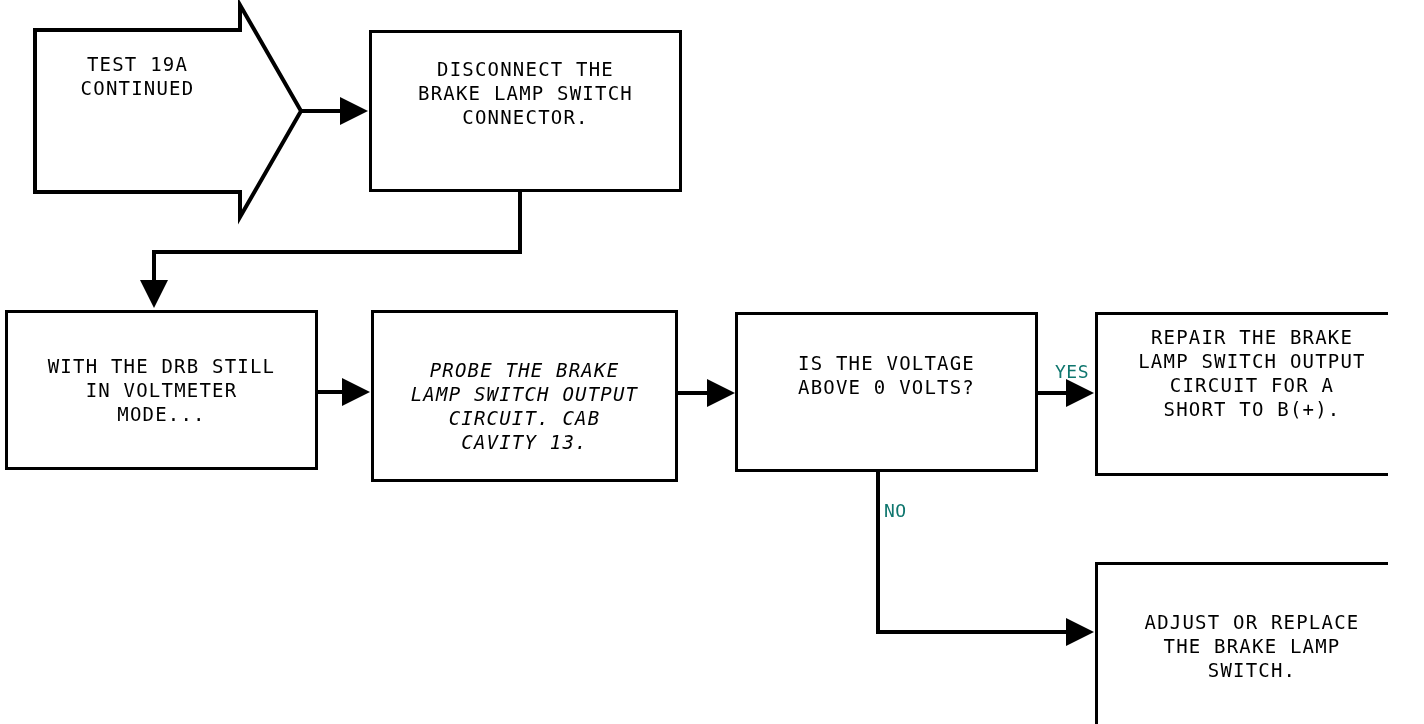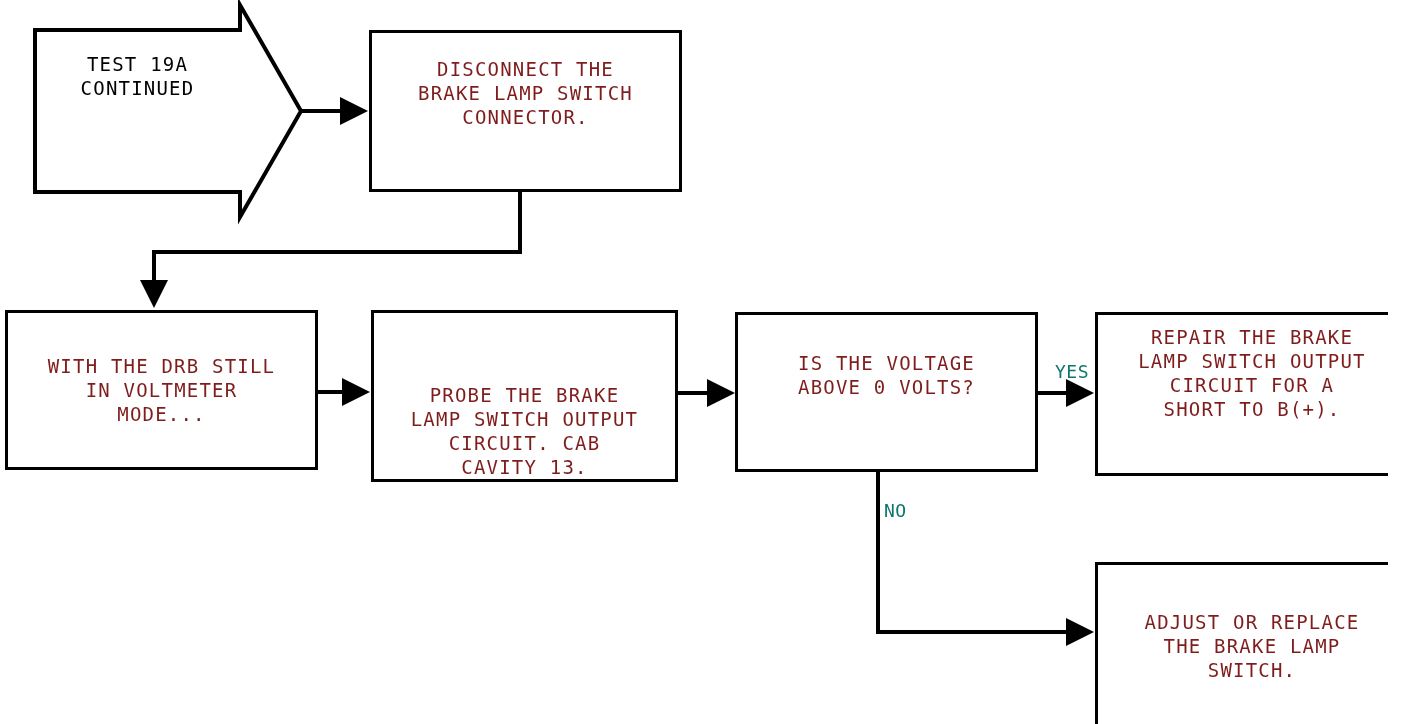--- a/index.html
+++ b/index.html
@@ -21,21 +21,21 @@
     border: 3px solid #000000;
     background: #ffffff;
     display: flex;
     justify-content: center;
   }
   .node .txt {
     font-family: "DejaVu Sans Mono", "Liberation Mono", monospace;
     font-size: 19px;
     line-height: 24px;
     letter-spacing: 1.2px;
-    color: #7f1d1d;
+    color: #000000;
     text-align: center;
     white-space: pre;
     font-weight: 500;
   }
   .pentagon {
     position: absolute;
     left: 0;
     top: 0;
   }
   .pent-label {
@@ -106,21 +106,21 @@
 BRAKE LAMP SWITCH
 CONNECTOR.</span>
   </div>
 
   <div class="node" style="left:5px; top:310px; width:313px; height:160px; align-items:center;">
     <span class="txt">WITH THE DRB STILL
 IN VOLTMETER
 MODE...</span>
   </div>
 
-  <div class="node" style="left:371px; top:310px; width:307px; height:172px; align-items:flex-end; padding-top:20px;">
+  <div class="node" style="left:371px; top:310px; width:307px; height:172px; align-items:center; padding-top:20px;font-style:italic;">
     <span class="txt">PROBE THE BRAKE
 LAMP SWITCH OUTPUT
 CIRCUIT. CAB
 CAVITY 13.</span>
   </div>
 
   <div class="node" style="left:735px; top:312px; width:303px; height:160px; align-items:flex-start; padding-top:36px;">
     <span class="txt">IS THE VOLTAGE
 ABOVE 0 VOLTS?</span>
   </div>

